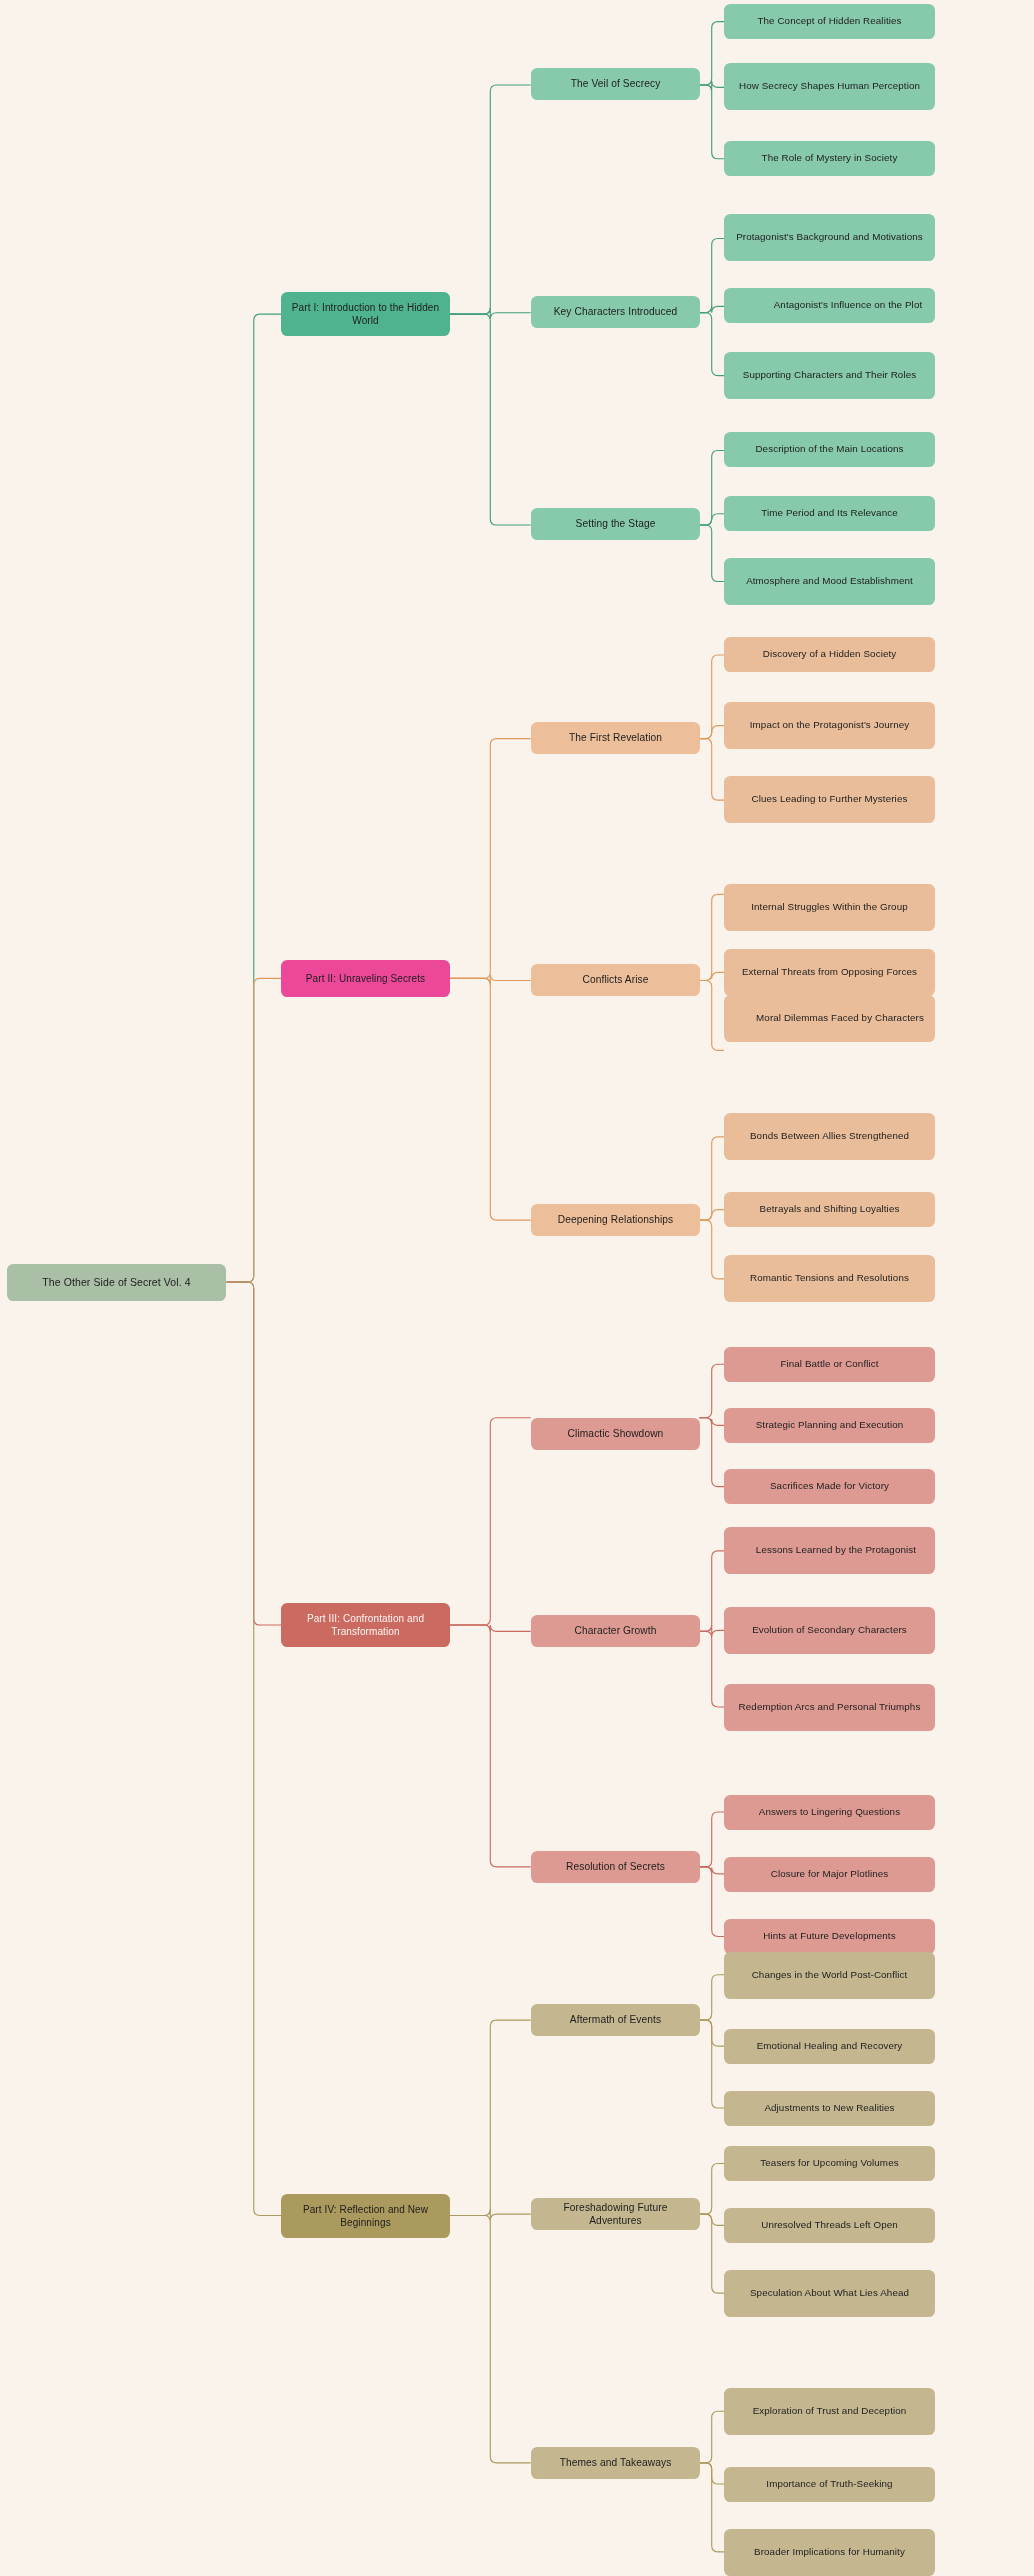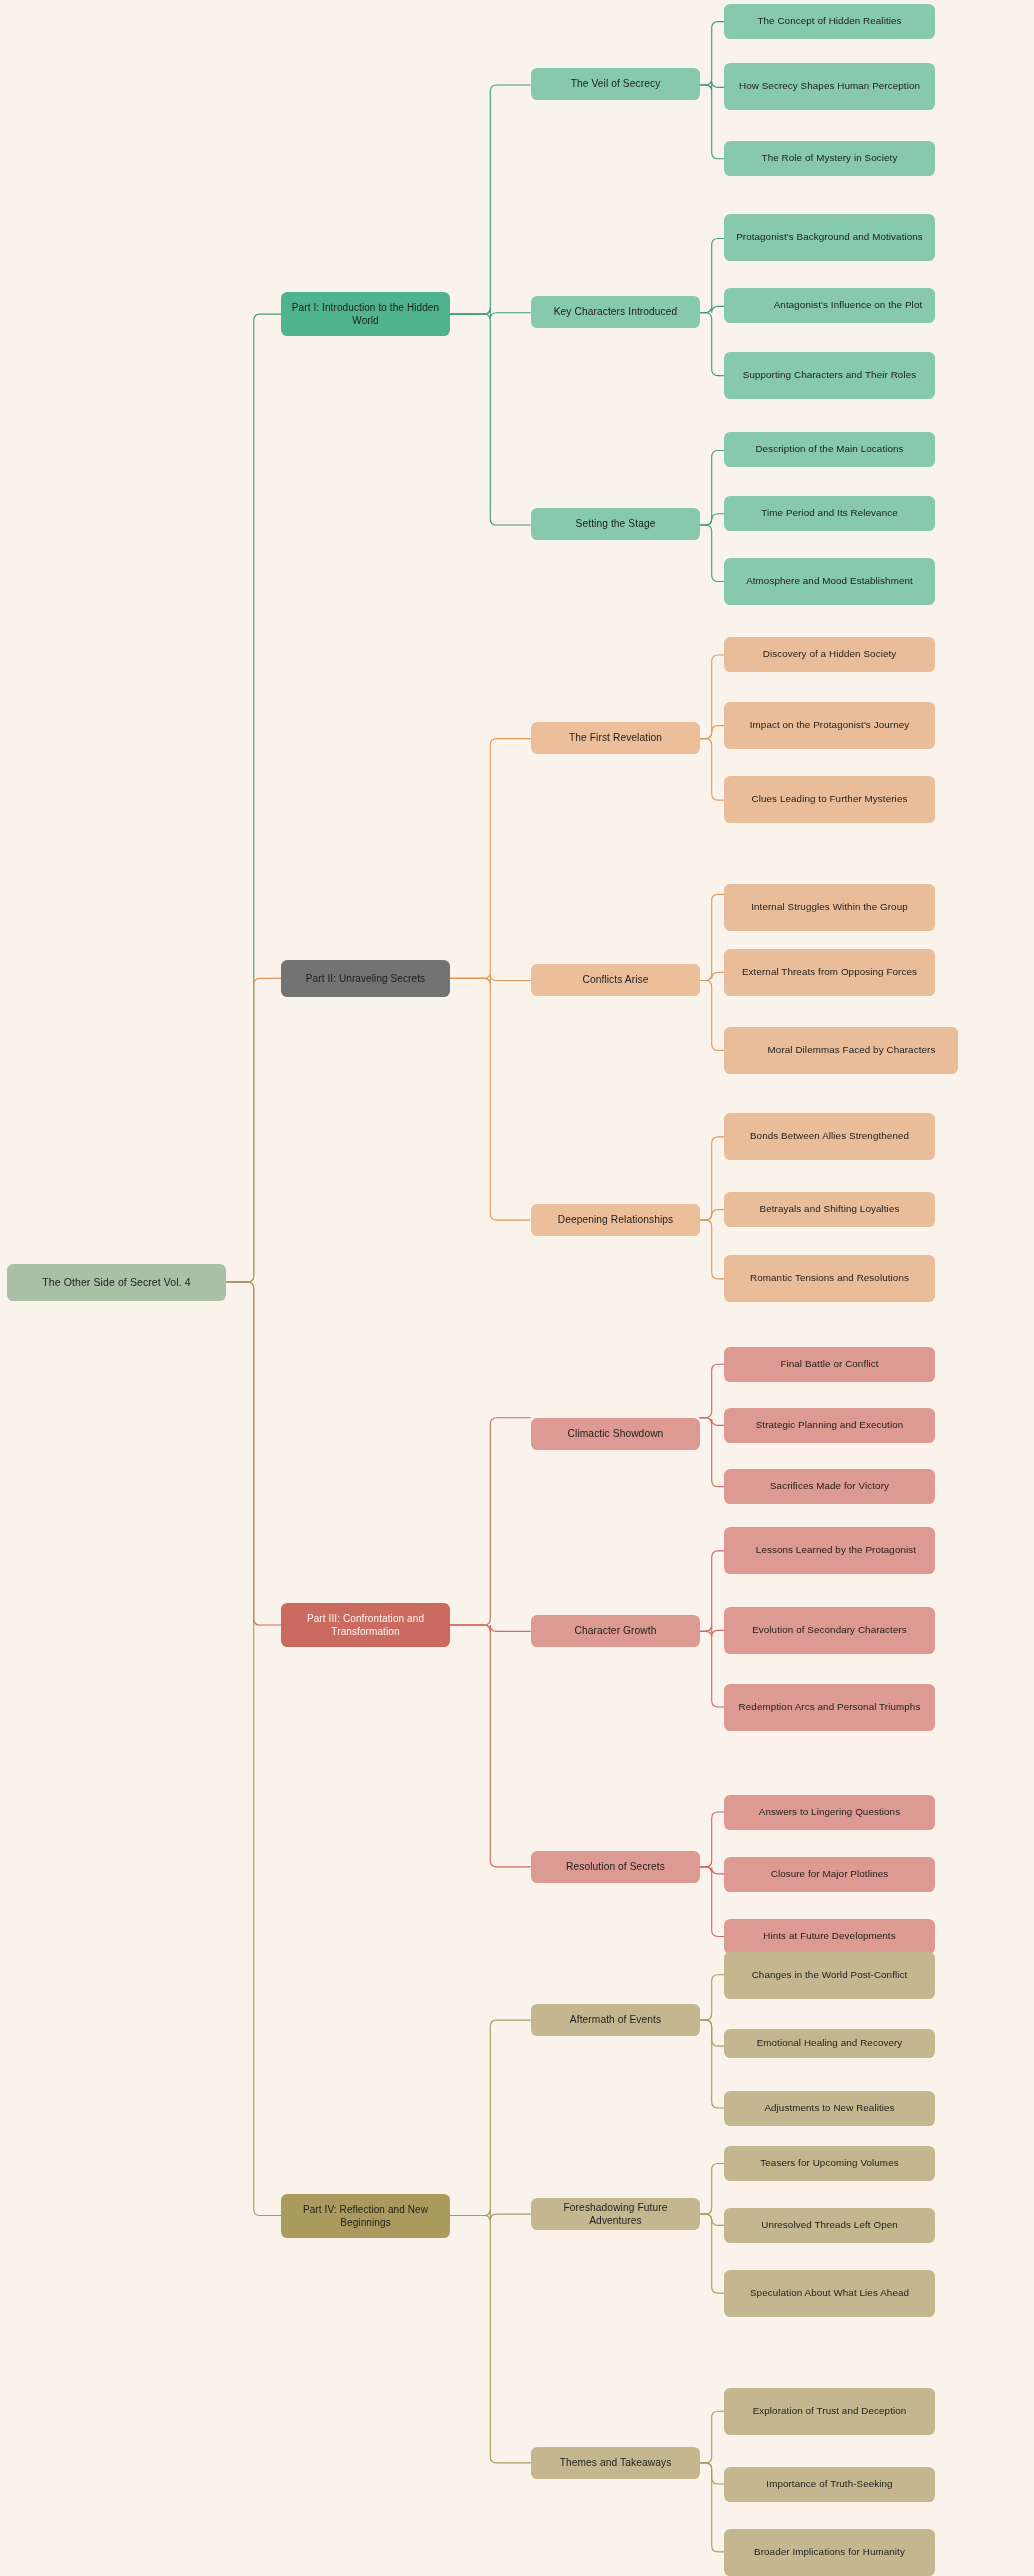--- a/index.html
+++ b/index.html
@@ -41,21 +41,21 @@
     font-size: 10.5px;
   }
   .l1 { font-size: 10px; }
   .l2 { font-size: 10.2px; }
   .l3 { font-size: 9.8px; }
 
   .g1 { background: #4eb38e; }
   .g2 { background: #86c9ab; }
   .g3 { background: #86c9ab; }
 
-  .o1 { background: #737373; }
+  .o1 { background: #ec4899; }
   .o2 { background: #ecbe9a; }
   .o3 { background: #e9bd99; }
 
   .r1 { background: #cb6a60; color: #fdf6f2; }
   .r2 { background: #dd9a93; }
   .r3 { background: #dd9a93; }
 
   .k1 { background: #ab9a5e; }
   .k2 { background: #c4b790; }
   .k3 { background: #c4b790; }
@@ -134,42 +134,42 @@
       <div class="node g3 l3" style="left: 724px; top: 496px; width: 211px; height: 35px;">Time Period and Its Relevance</div>
       <div class="node g3 l3" style="left: 724px; top: 558px; width: 211px; height: 47px;">Atmosphere and Mood Establishment</div>
       <div class="node o1 l1" style="left: 281px; top: 960px; width: 169px; height: 37px;">Part II: Unraveling Secrets</div>
       <div class="node o2 l2" style="left: 531px; top: 722px; width: 169px; height: 32px;">The First Revelation</div>
       <div class="node o3 l3" style="left: 724px; top: 637px; width: 211px; height: 35px;">Discovery of a Hidden Society</div>
       <div class="node o3 l3" style="left: 724px; top: 702px; width: 211px; height: 47px;">Impact on the Protagonist's Journey</div>
       <div class="node o3 l3" style="left: 724px; top: 776px; width: 211px; height: 47px;">Clues Leading to Further Mysteries</div>
       <div class="node o2 l2" style="left: 531px; top: 964px; width: 169px; height: 32px;">Conflicts Arise</div>
       <div class="node o3 l3" style="left: 724px; top: 871px; width: 211px; height: 47px; margin-top: 13px;">Internal Struggles Within the Group</div>
       <div class="node o3 l3" style="left: 724px; top: 949px; width: 211px; height: 47px;">External Threats from Opposing Forces</div>
-      <div class="node o3 l3" style="left: 724px; top: 1027px; width: 234px; height: 47px; padding-left: 28px;">Moral Dilemmas Faced by Characters</div>
+      <div class="node o3 l3" style="left: 724px; top: 995px; width: 211px; height: 47px; padding-left: 28px;">Moral Dilemmas Faced by Characters</div>
       <div class="node o2 l2" style="left: 531px; top: 1204px; width: 169px; height: 32px;">Deepening Relationships</div>
       <div class="node o3 l3" style="left: 724px; top: 1113px; width: 211px; height: 47px;">Bonds Between Allies Strengthened</div>
       <div class="node o3 l3" style="left: 724px; top: 1192px; width: 211px; height: 35px;">Betrayals and Shifting Loyalties</div>
       <div class="node o3 l3" style="left: 724px; top: 1255px; width: 211px; height: 47px;">Romantic Tensions and Resolutions</div>
       <div class="node r1 l1" style="left: 281px; top: 1603px; width: 169px; height: 44px;">Part III: Confrontation and Transformation</div>
       <div class="node r2 l2" style="left: 531px; top: 1418px; width: 169px; height: 32px;">Climactic Showdown</div>
       <div class="node r3 l3" style="left: 724px; top: 1347px; width: 211px; height: 35px;">Final Battle or Conflict</div>
       <div class="node r3 l3" style="left: 724px; top: 1408px; width: 211px; height: 35px;">Strategic Planning and Execution</div>
       <div class="node r3 l3" style="left: 724px; top: 1469px; width: 211px; height: 35px;">Sacrifices Made for Victory</div>
       <div class="node r2 l2" style="left: 531px; top: 1615px; width: 169px; height: 32px;">Character Growth</div>
       <div class="node r3 l3" style="left: 724px; top: 1527px; width: 211px; height: 47px; padding-left: 20px;">Lessons Learned by the Protagonist</div>
       <div class="node r3 l3" style="left: 724px; top: 1607px; width: 211px; height: 47px;">Evolution of Secondary Characters</div>
       <div class="node r3 l3" style="left: 724px; top: 1684px; width: 211px; height: 47px;">Redemption Arcs and Personal Triumphs</div>
       <div class="node r2 l2" style="left: 531px; top: 1851px; width: 169px; height: 32px;">Resolution of Secrets</div>
       <div class="node r3 l3" style="left: 724px; top: 1795px; width: 211px; height: 35px;">Answers to Lingering Questions</div>
       <div class="node r3 l3" style="left: 724px; top: 1857px; width: 211px; height: 35px;">Closure for Major Plotlines</div>
       <div class="node r3 l3" style="left: 724px; top: 1919px; width: 211px; height: 35px;">Hints at Future Developments</div>
       <div class="node k1 l1" style="left: 281px; top: 2194px; width: 169px; height: 44px;">Part IV: Reflection and New Beginnings</div>
       <div class="node k2 l2" style="left: 531px; top: 2004px; width: 169px; height: 32px;">Aftermath of Events</div>
       <div class="node k3 l3" style="left: 724px; top: 1952px; width: 211px; height: 47px;">Changes in the World Post-Conflict</div>
-      <div class="node k3 l3" style="left: 724px; top: 2029px; width: 211px; height: 29px;">Emotional Healing and Recovery</div>
+      <div class="node k3 l3" style="left: 724px; top: 2029px; width: 211px; height: 35px;">Emotional Healing and Recovery</div>
       <div class="node k3 l3" style="left: 724px; top: 2091px; width: 211px; height: 35px;">Adjustments to New Realities</div>
       <div class="node k2 l2" style="left: 531px; top: 2198px; width: 169px; height: 32px;">Foreshadowing Future Adventures</div>
       <div class="node k3 l3" style="left: 724px; top: 2146px; width: 211px; height: 35px;">Teasers for Upcoming Volumes</div>
       <div class="node k3 l3" style="left: 724px; top: 2208px; width: 211px; height: 35px;">Unresolved Threads Left Open</div>
       <div class="node k3 l3" style="left: 724px; top: 2270px; width: 211px; height: 47px;">Speculation About What Lies Ahead</div>
       <div class="node k2 l2" style="left: 531px; top: 2447px; width: 169px; height: 32px;">Themes and Takeaways</div>
       <div class="node k3 l3" style="left: 724px; top: 2388px; width: 211px; height: 47px;">Exploration of Trust and Deception</div>
       <div class="node k3 l3" style="left: 724px; top: 2467px; width: 211px; height: 35px;">Importance of Truth-Seeking</div>
       <div class="node k3 l3" style="left: 724px; top: 2529px; width: 211px; height: 47px;">Broader Implications for Humanity</div>
     </div>

